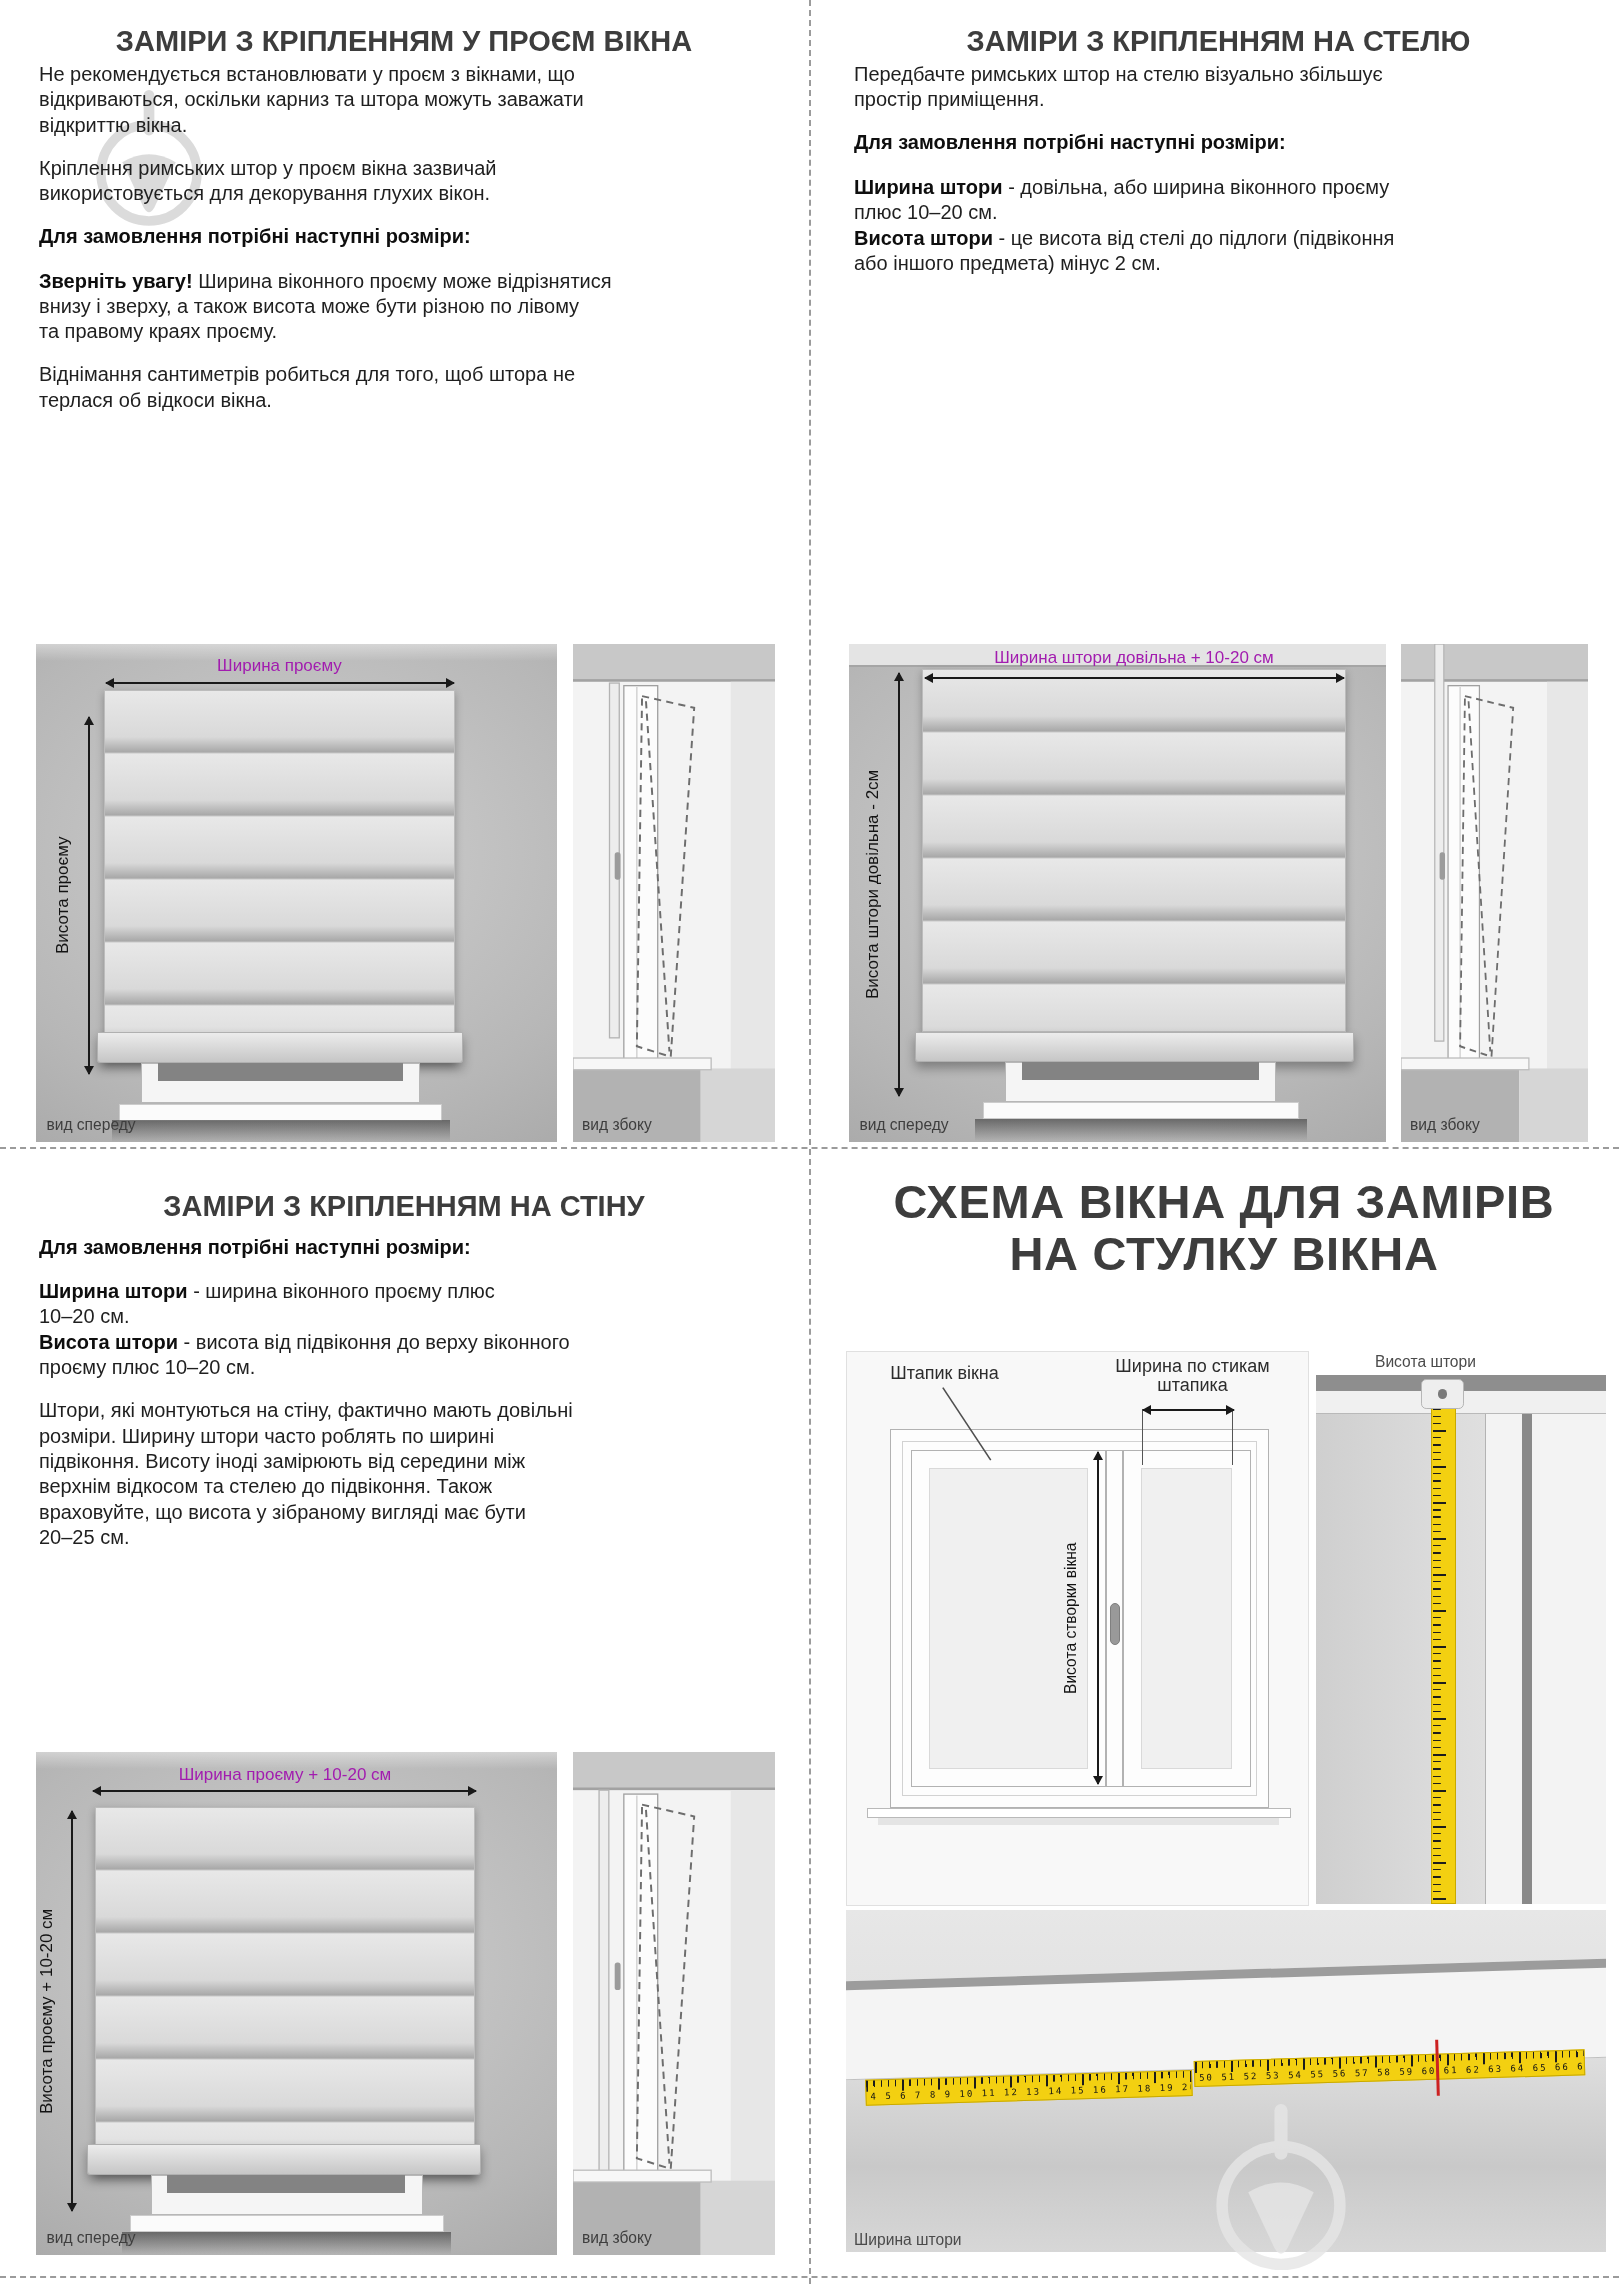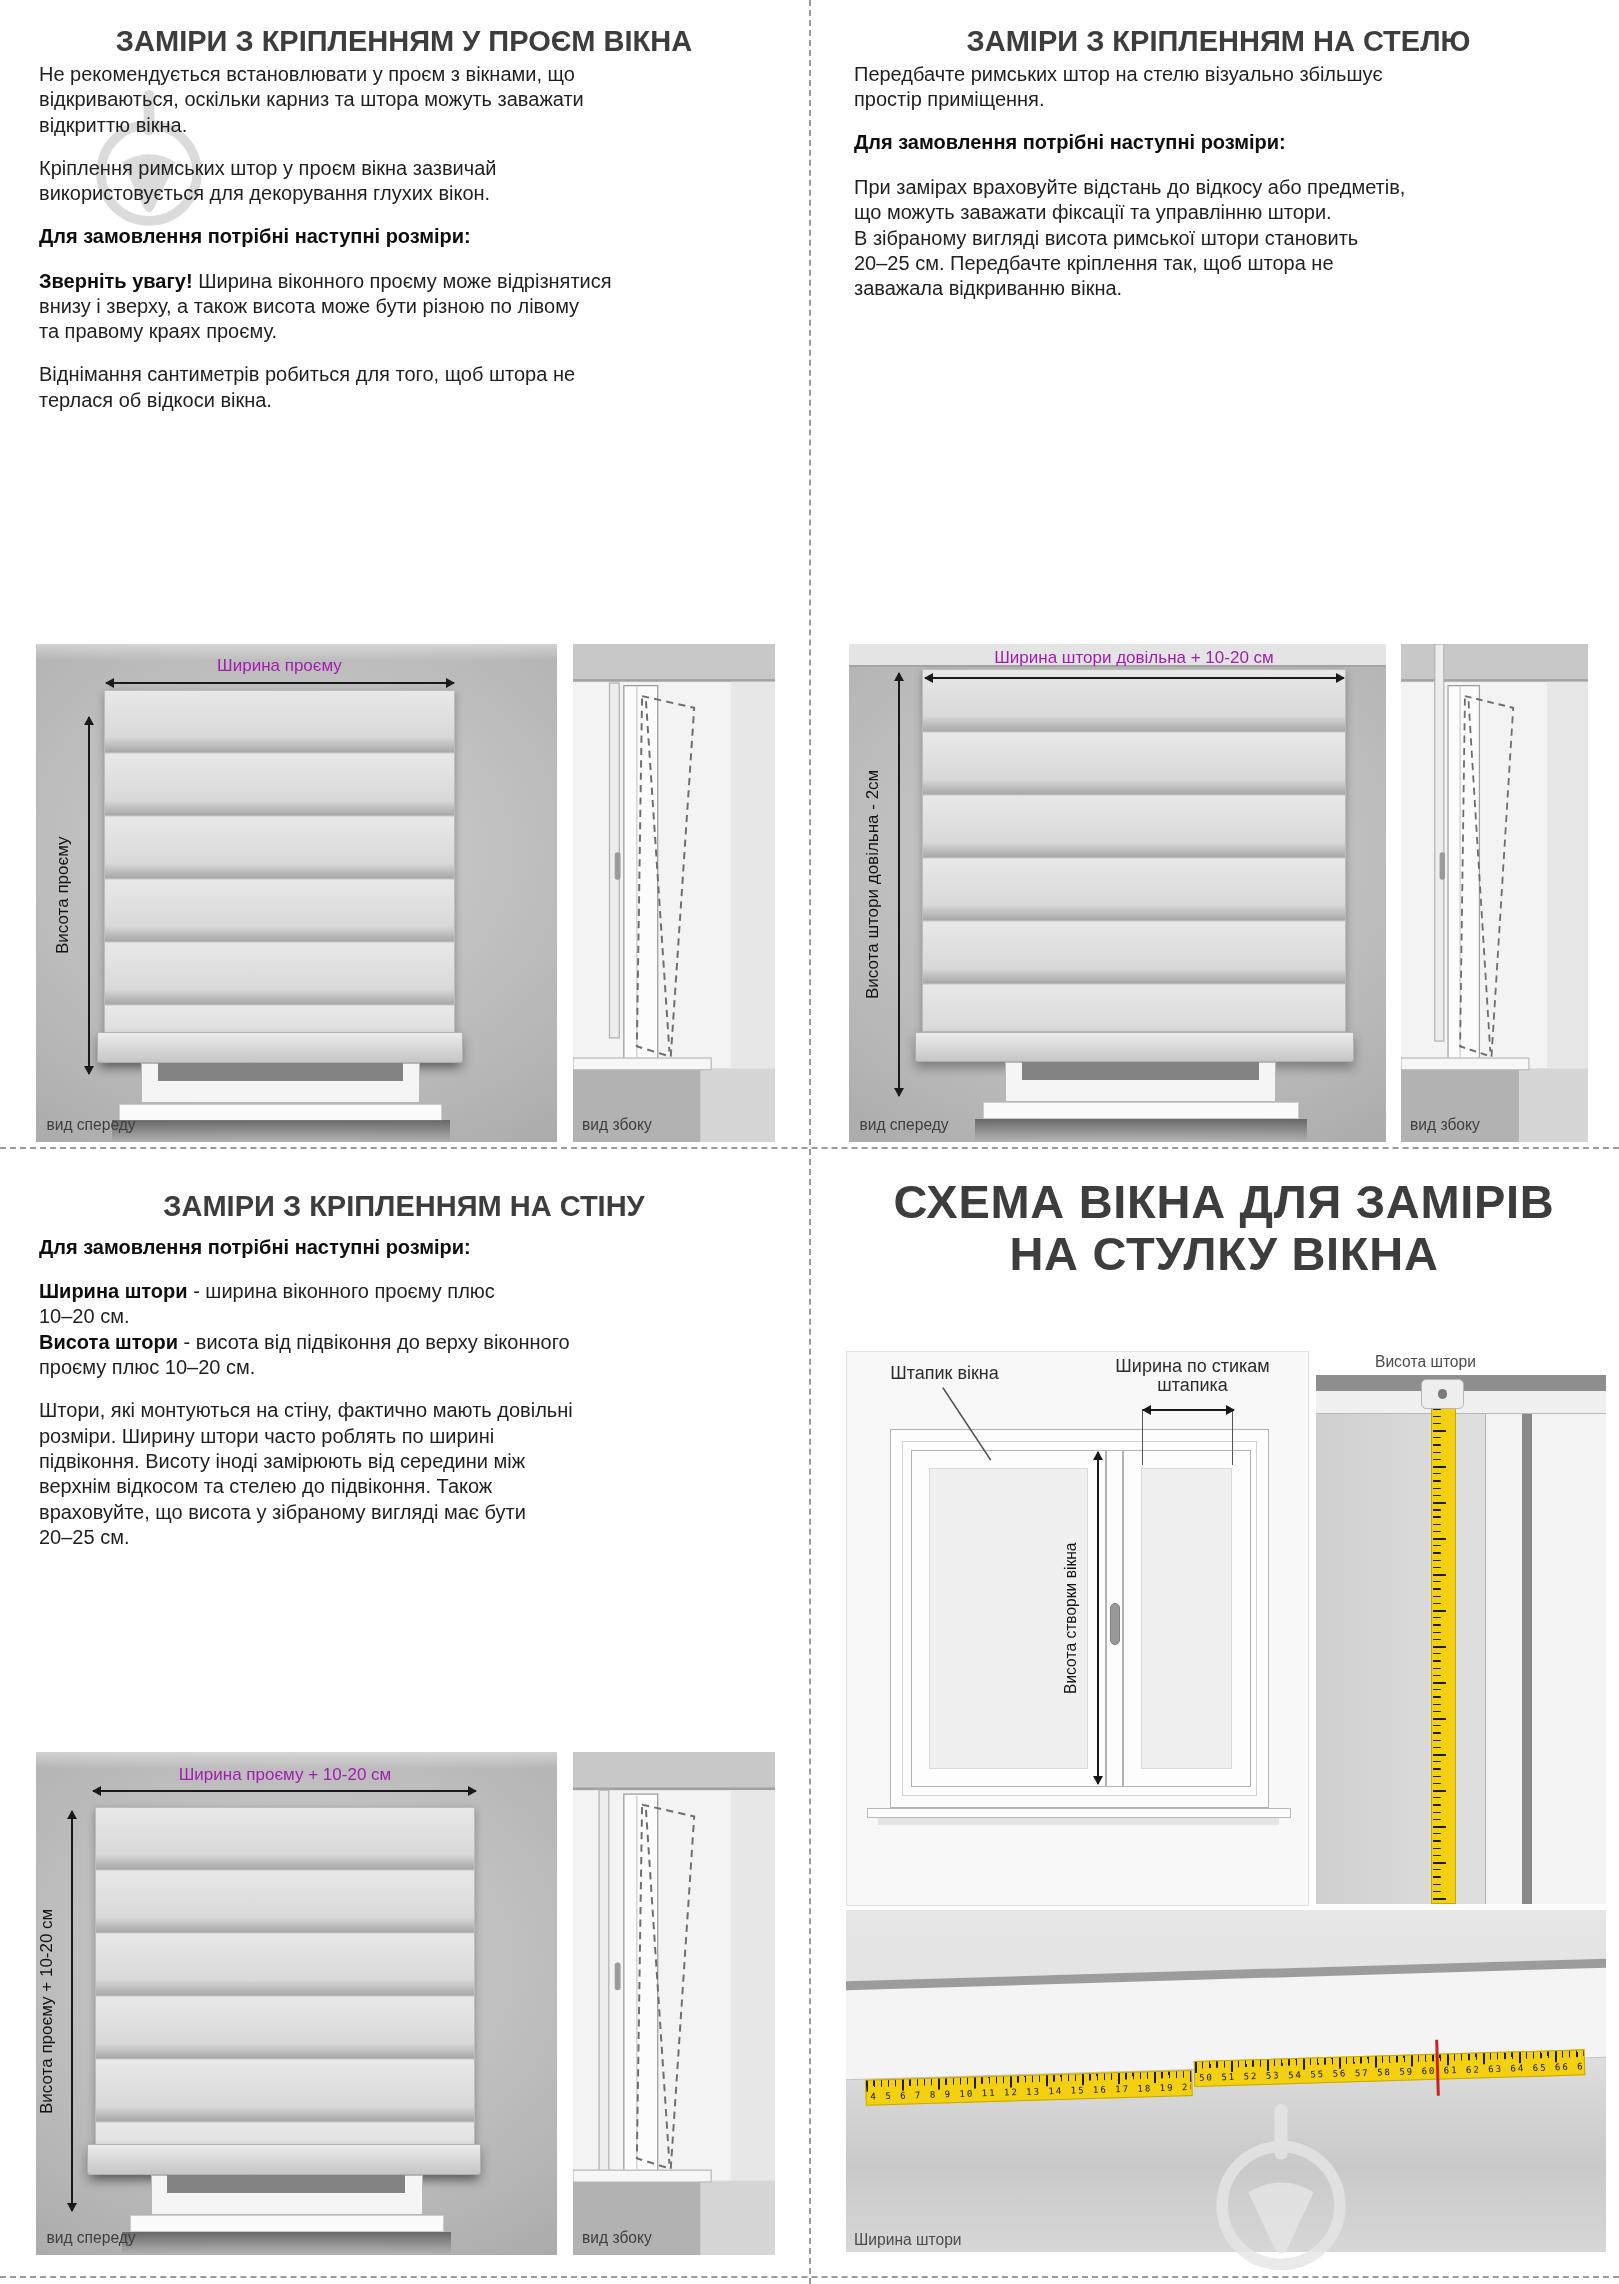--- a/index.html
+++ b/index.html
@@ -120,25 +120,23 @@
       <rect x="0" y="636" width="212" height="18" fill="#f7f7f7" stroke="#bcbcbc" stroke-width="2"></rect>
     </svg>
     <div class="viewtag" style="left:9px;top:472px;">вид збоку</div>
   </div>
 
   <div class="sec-title" style="left:854px;top:25px;width:729px;">ЗАМІРИ З КРІПЛЕННЯМ НА СТЕЛЮ</div>
   <div class="textcol" style="left:854px;top:62px;width:742px;">
     <p>Передбачте римських штор на стелю візуально збільшує
 простір приміщення.</p>
     <p class="head">Для замовлення потрібні наступні розміри:</p>
-    <p>При замірах враховуйте відстань до відкосу або предметів,
-що можуть заважати фіксації та управлінню штори.
-В зібраному вигляді висота римської штори становить
-20–25 см. Передбачте кріплення так, щоб штора не
-заважала відкриванню вікна.</p>
+    <p><b>Ширина штори</b><span> - довільна, або ширина віконного проєму
+плюс 10–20 см.</span><br><b>Висота штори</b><span> - це висота від стелі до підлоги (підвіконня
+або іншого предмета) мінус 2 см.</span></p>
   </div>
 
   <div class="photo" style="left:849px;top:644px;width:537px;height:498px;">
     <div class="fv-wall"></div>
     <div class="fv-ceil" style="height:23.4px;"></div>
     <div class="blind" style="left:73px;top:25px;width:424px;height:363px;"></div>
     <div class="blind-bottom" style="left:66px;top:388px;width:439px;height:30px;"></div>
     <div class="fv-frame" style="left:156px;top:418px;width:271px;height:40px;"></div>
     <div class="fv-gap" style="left:173px;top:418px;width:237px;height:18px;"></div>
     <div class="fv-sill" style="left:134px;top:458px;width:316px;height:17px;"></div>

